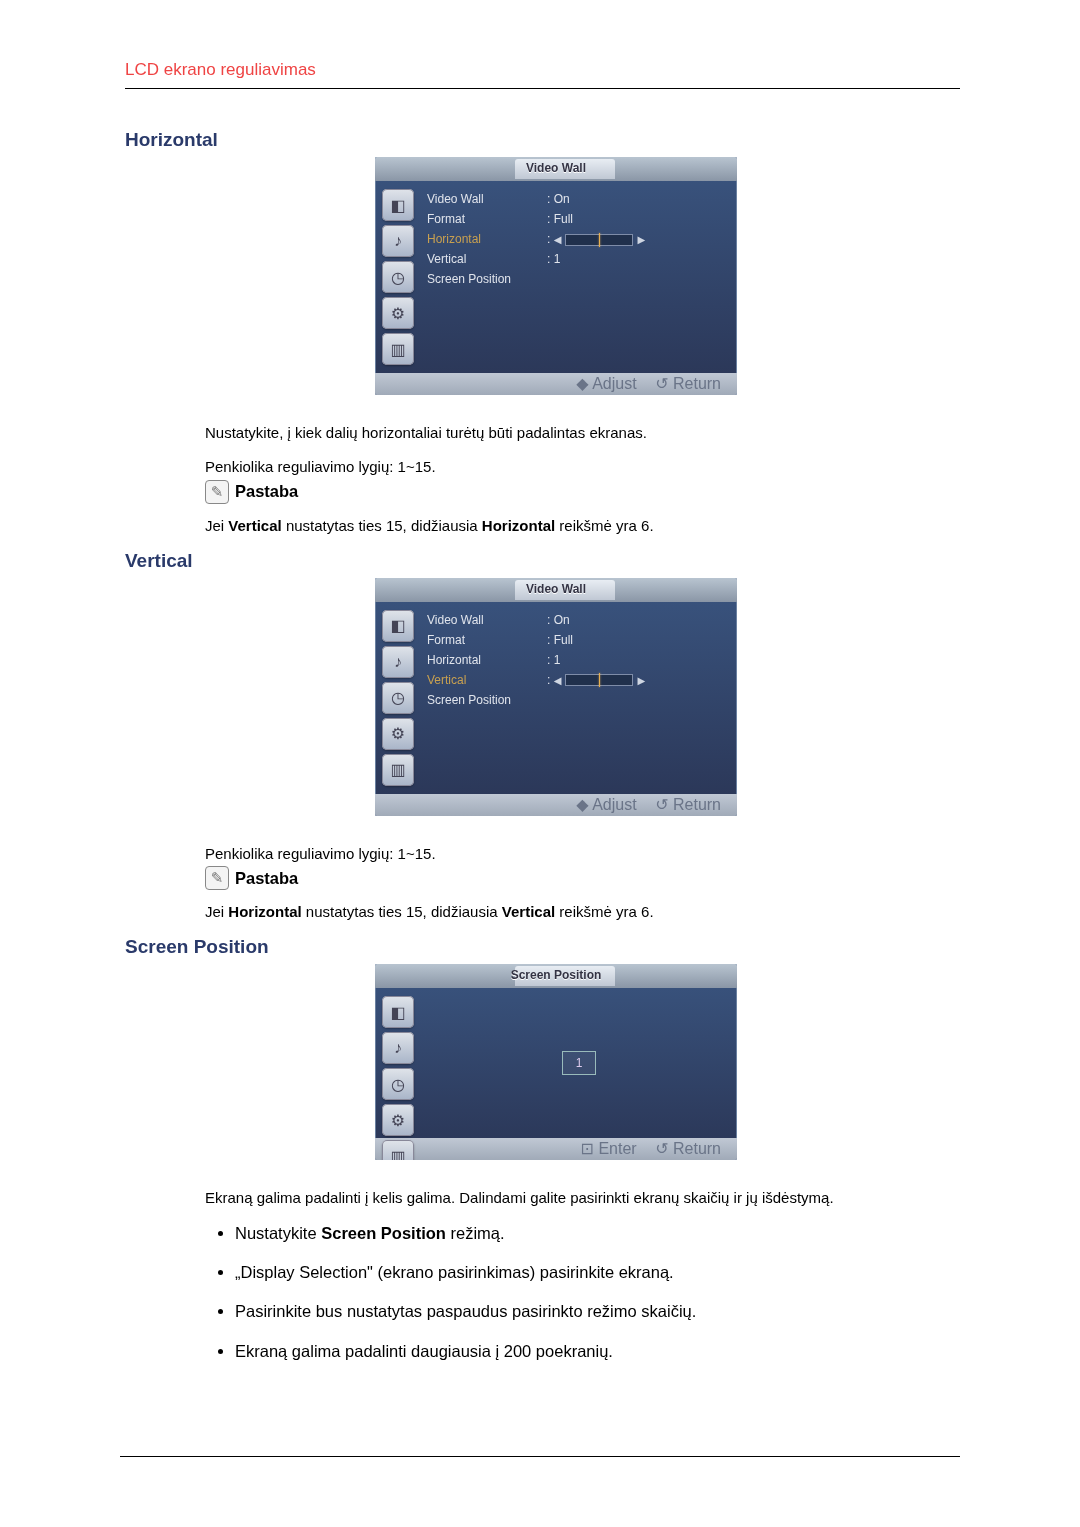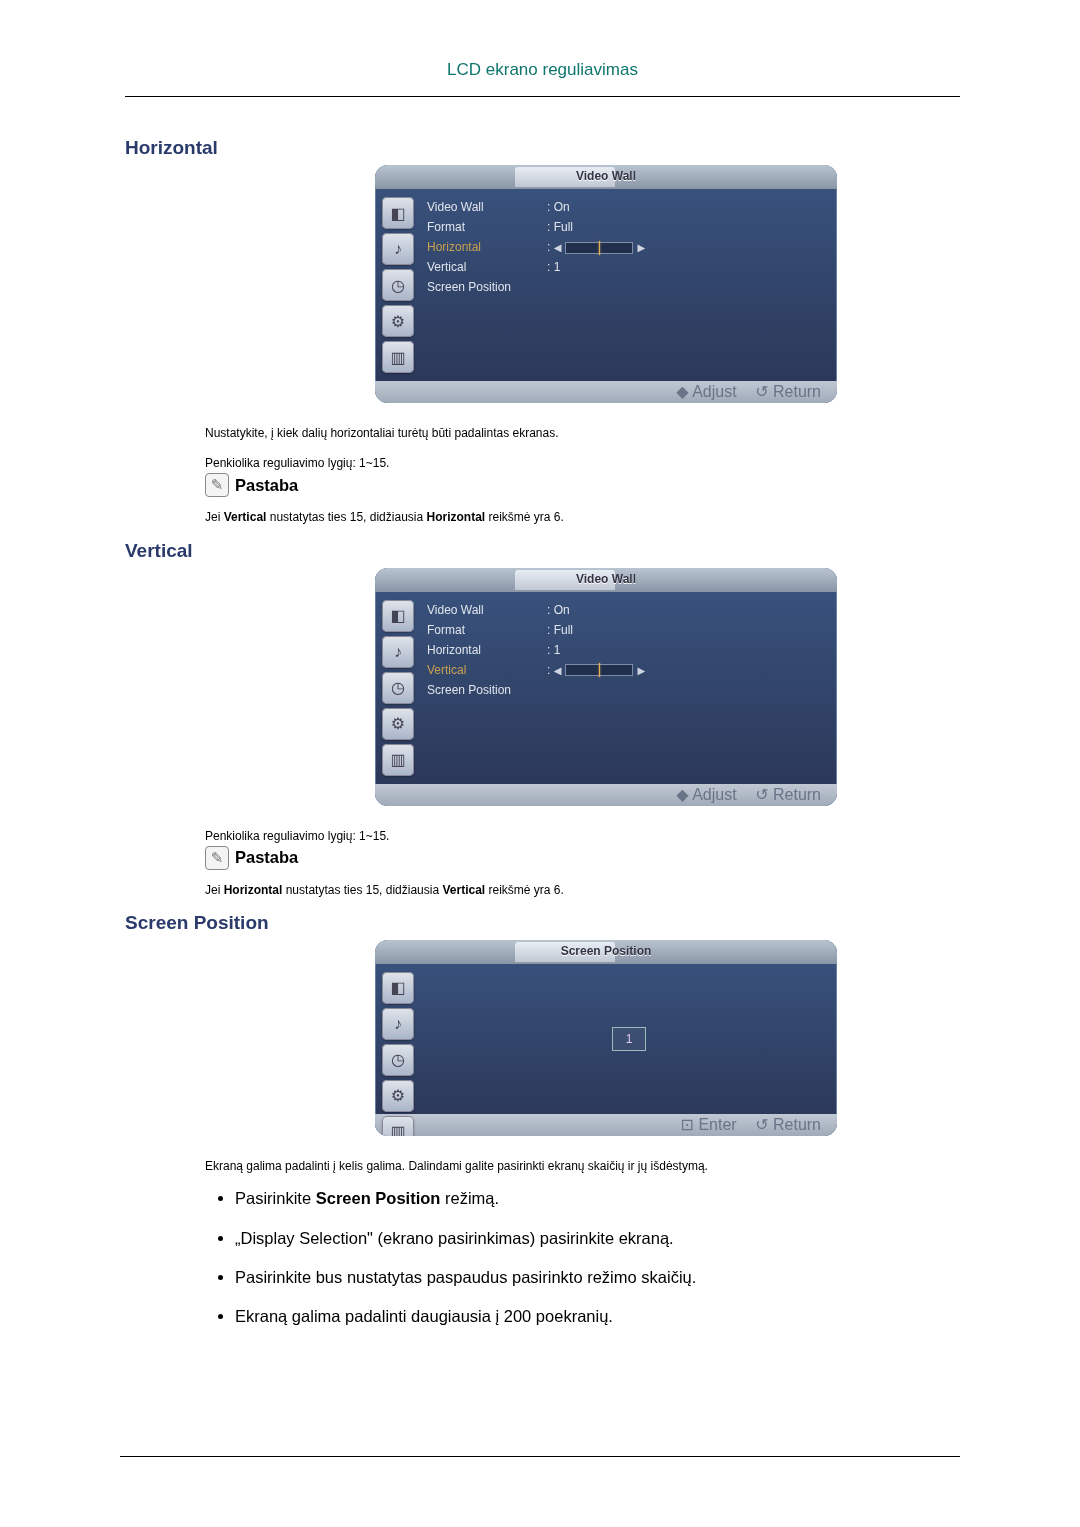--- a/index.html
+++ b/index.html
@@ -11,50 +11,50 @@
   font-size: 16px;
 }
 .page {
   width: 1080px;
   height: 1527px;
   position: relative;
   box-sizing: border-box;
   padding: 60px 120px 60px 125px;
 }
 .header-text {
-  text-align: center;
+  text-align: left;
   font-size: 17px;
-  color: #0f766e;
-  margin-bottom: 16px;
+  color: #ef4444;
+  margin-bottom: 8px;
 }
 .header-line {
   border-top: 1.5px solid #000;
   margin-bottom: 40px;
 }
 .section-title {
   font-size: 19px;
   font-weight: bold;
   color: #2a3a6a;
   margin-bottom: 6px;
 }
 .section-indent {
   margin-left: 80px;
 }
 .menu-panel {
-  width: 462px;
+  width: 362px;
   height: auto;
   margin-left: 170px;
   background: linear-gradient(180deg, #3a5580 0%, #2a3555 100%);
-  border-radius: 13px;
+  border-radius: 2px;
   position: relative;
   color: #fff;
   font-size: 12px;
   overflow: hidden;
   box-shadow: inset 0 0 0 1px #6a80a0;
-  margin-bottom: 22px;
+  margin-bottom: 28px;
 }
 .menu-top {
   height: 24px;
   background: linear-gradient(180deg, #b8c4d0 0%, #8a96a6 100%);
   position: relative;
 }
 .menu-tab {
   position: absolute;
   left: 140px;
   top: 2px;
@@ -143,21 +143,21 @@
   height: 22px;
   background: linear-gradient(180deg, #c0c8d4 0%, #a0aab8 100%);
   text-align: right;
   padding-right: 16px;
   color: #6a7488;
   font-size: 16px;
   line-height: 22px;
 }
 .menu-footer span { margin-left: 14px; }
 .para {
-  font-size: 12px;
+  font-size: 15px;
   line-height: 1.35;
   color: #000;
   margin-bottom: 14px;
 }
 .note-row {
   display: flex;
   align-items: center;
   gap: 6px;
   margin-bottom: 12px;
 }
@@ -364,21 +364,21 @@
       <div class="menu-footer">
         <span>⊡ Enter</span>
         <span>↺ Return</span>
       </div>
     </div>
 
     <div class="para">Ekraną galima padalinti į kelis galima. Dalindami galite pasirinkti ekranų skaičių ir jų išdėstymą.</div>
 
     <ul class="bullets">
       <li>
-        <span>Pasirinkite </span><b>Screen Position</b><span> režimą.</span>
+        <span>Nustatykite </span><b>Screen Position</b><span> režimą.</span>
       </li>
       <li>„Display Selection" (ekrano pasirinkimas) pasirinkite ekraną.</li>
       <li>Pasirinkite bus nustatytas paspaudus pasirinkto režimo skaičių.</li>
       <li>Ekraną galima padalinti daugiausia į 200 poekranių.</li>
     </ul>
   </div>
 
   <div class="footer-line"></div>
 </div>
 

